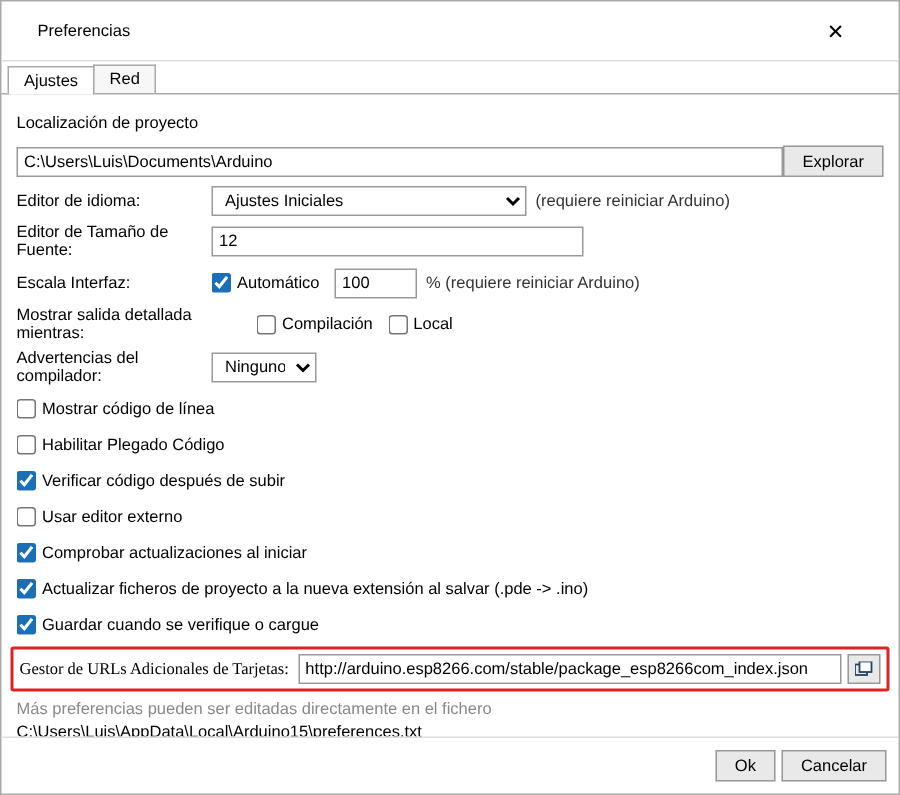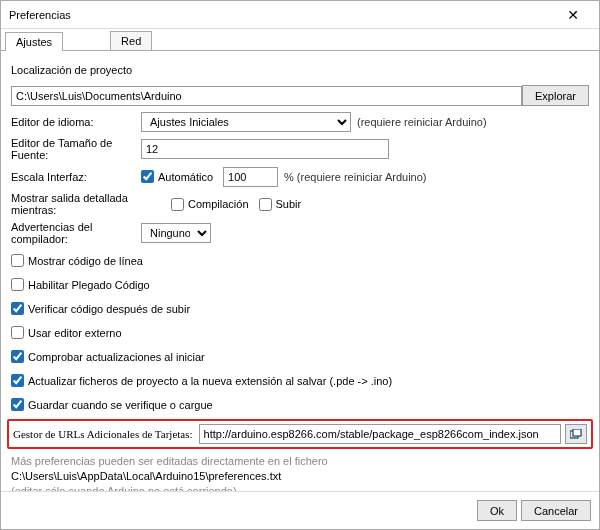--- a/index.html
+++ b/index.html
@@ -1,20 +1,20 @@
 <!DOCTYPE html>
 <html><head>
 <meta charset="utf-8">
 <style>
 * { box-sizing: border-box; font-family: "Segoe UI", Tahoma, sans-serif; font-size: 11px; }
 body { margin: 0; background: #fff; width: 600px; height: 530px; border: 1px solid #aaa; display: flex; flex-direction: column; }
-.titlebar { height: 28px; display: flex; align-items: center; padding: 0 8px; border-bottom: 1px solid #ddd; }
+.titlebar { height: 40px; display: flex; align-items: center; padding: 0 24px; border-bottom: 1px solid #ddd; }
 .titlebar .title { flex: 1; }
 .titlebar .close { width: 36px; text-align: center; font-size: 14px; cursor: pointer; }
-.tabs { display: flex; padding: 2px 4px 0 4px; border-bottom: 1px solid #aaa; gap: 48px; }
+.tabs { display: flex; padding: 2px 4px 0 4px; border-bottom: 1px solid #aaa; }
 .tab { padding: 3px 10px; border: 1px solid #aaa; border-bottom: none; background: #fff; margin-right: -1px; cursor: pointer; }
 .tab.active { position: relative; top: 1px; background: #fff; }
 .tab.inactive { background: #f7f7f7; }
 .content { flex: 1; padding: 8px 10px; overflow: hidden; }
 .row { display: flex; align-items: center; margin-bottom: 5px; min-height: 21px; }
 .label { width: 130px; flex-shrink: 0; }
 .note { color: #333; margin-left: 6px; }
 input[type=text], select { border: 1px solid #999; padding: 2px 4px; height: 20px; background: #fff; }
 .inp-full { flex: 1; }
 .btn { border: 1px solid #999; background: #e9e9e9; padding: 2px 12px; height: 21px; cursor: pointer; margin-left: 0; }
@@ -75,21 +75,21 @@
   </div>
 
   <div class="row">
     <span class="label" style="width:160px">Mostrar salida detallada mientras:</span>
     <label class="cb">
         <input type="checkbox" style="">
         <span>Compilación</span>
       </label>
     <label class="cb">
         <input type="checkbox" style="">
-        <span>Subir</span>
+        <span>Local</span>
       </label>
   </div>
 
   <div class="row">
     <span class="label">Advertencias del compilador:</span>
     <select style="width:70px"><option>Ninguno</option></select>
   </div>
 
   <div class="checklist">
     <div class="row">

